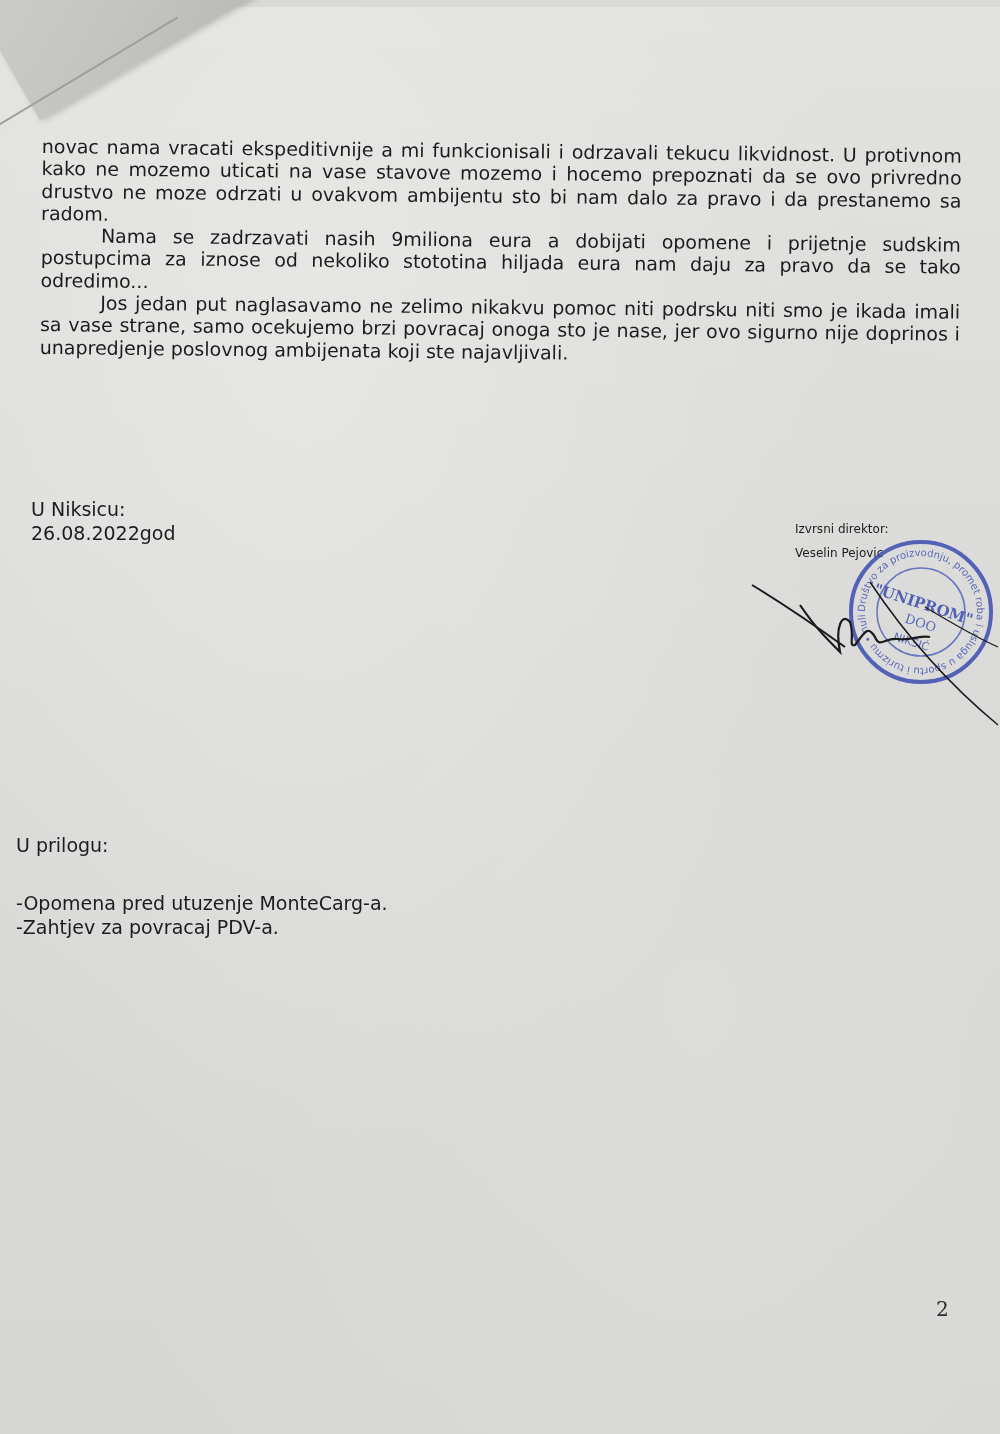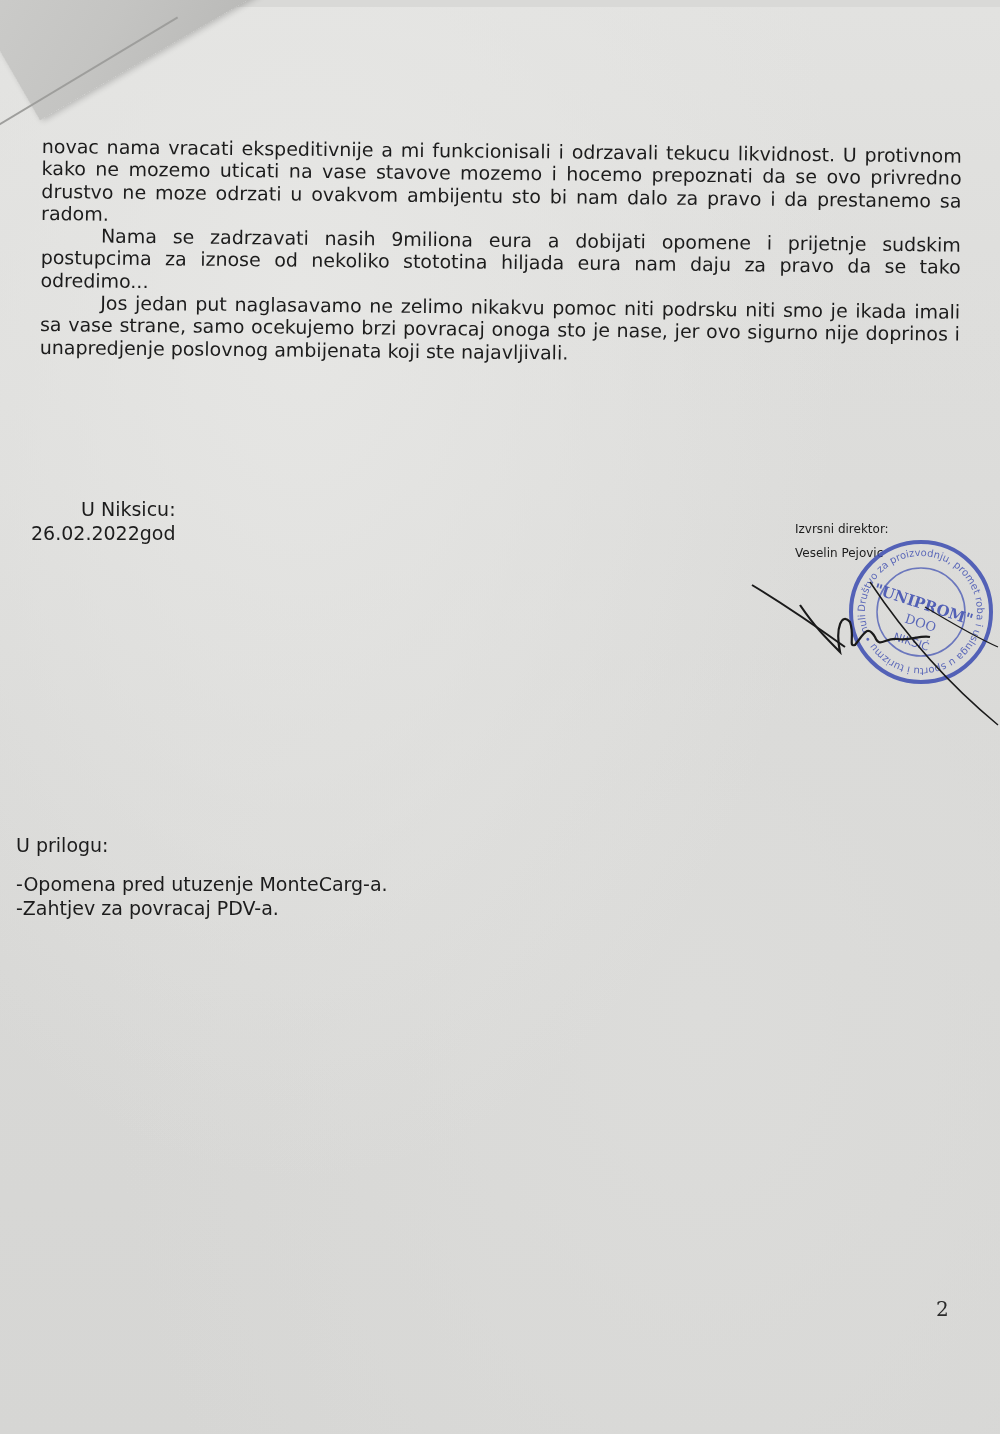--- a/index.html
+++ b/index.html
@@ -57,21 +57,20 @@
     }
     .body-text .indent {
       text-indent: 60px;
     }
     .place-date {
       position: absolute;
       left: 31px;
       top: 490px;
       font-size: 19px;
       line-height: 24px;
-      text-align: right;
     }
     .signatory {
       position: absolute;
       left: 795px;
       top: 510px;
       font-size: 12px;
       line-height: 24px;
     }
     .stamp {
       position: absolute;
@@ -88,21 +87,21 @@
       height: 150px;
     }
     .attachments {
       position: absolute;
       left: 16px;
       top: 826px;
       font-size: 19px;
       line-height: 24px;
     }
     .attachments .heading {
-      margin-bottom: 15px;
+      margin-bottom: 34px;
     }
     .attachments .item {
       display: block;
     }
     .page-number {
       position: absolute;
       left: 936px;
       top: 1290px;
       font-family: "DejaVu Serif", serif;
       font-size: 20px;
@@ -117,21 +116,21 @@
   <div class="curl-edge"></div>
 
   <div class="body-text">
     <p>novac nama vracati ekspeditivnije a mi funkcionisali i odrzavali tekucu likvidnost. U protivnom kako ne mozemo uticati na vase stavove mozemo i hocemo prepoznati da se ovo privredno drustvo ne moze odrzati u ovakvom ambijentu sto bi nam dalo za pravo i da prestanemo sa radom.</p>
     <p class="indent">Nama se zadrzavati nasih  9miliona eura a dobijati opomene i prijetnje sudskim postupcima za iznose od nekoliko stototina hiljada eura nam daju za pravo da se tako odredimo...</p>
     <p class="indent">Jos jedan put naglasavamo ne zelimo nikakvu pomoc niti podrsku niti smo je ikada imali sa vase strane, samo ocekujemo brzi povracaj onoga sto je nase, jer ovo sigurno nije doprinos i unapredjenje poslovnog ambijenata koji ste najavljivali.</p>
   </div>
 
   <div class="place-date">
     <div>U Niksicu:</div>
-    <div>26.02.2022god</div>
+    <div>26.08.2022god</div>
   </div>
 
   <div class="signatory">
     <div>Izvrsni direktor:</div>
     <div>Veselin Pejovic</div>
   </div>
 
   <svg class="stamp" viewBox="0 0 150 150">
     <defs>
       <path id="ringPath" d="M75,75 m-56,0 a56,56 0 1,1 112,0 a56,56 0 1,1 -112,0"></path>

